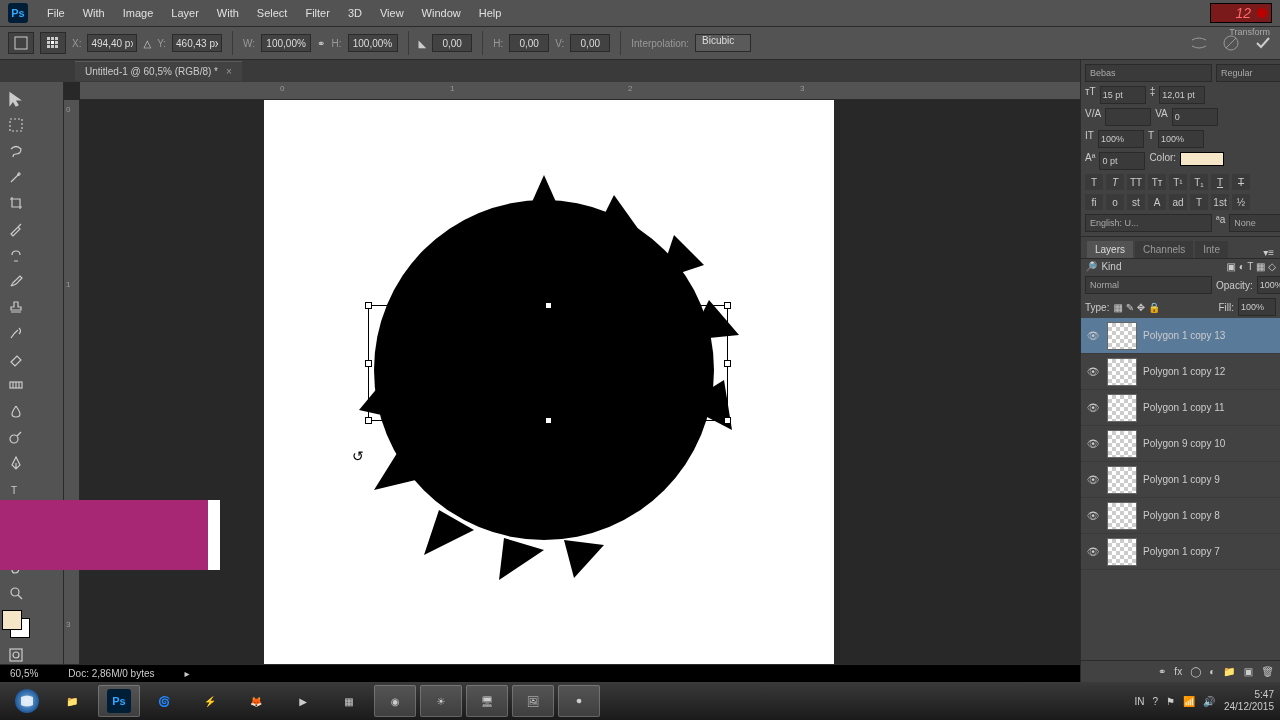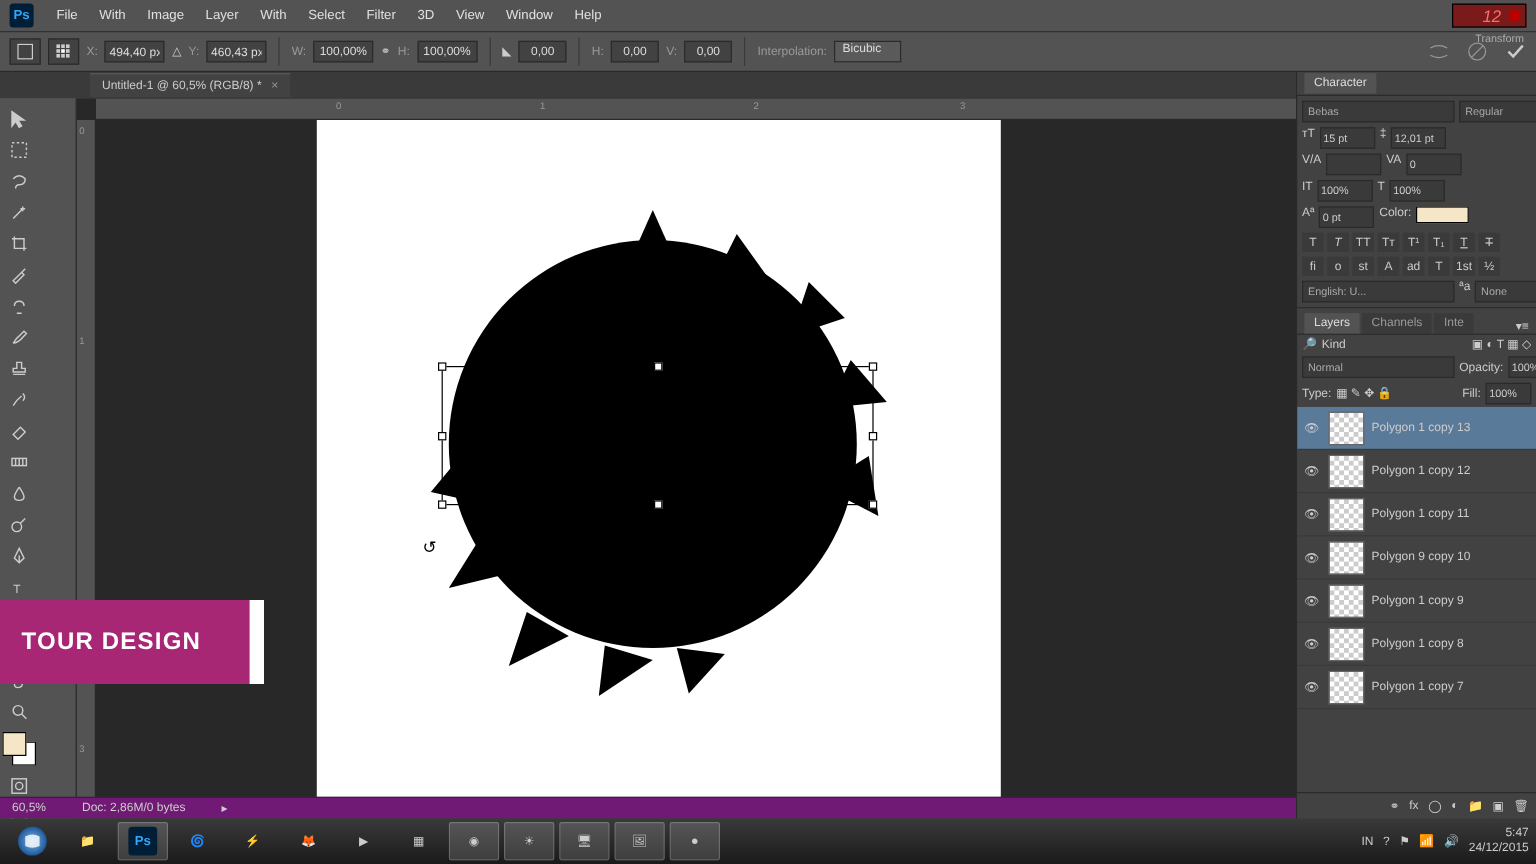--- a/index.html
+++ b/index.html
@@ -64,21 +64,21 @@
 .char-btn{width:18px;height:16px;background:#3a3a3a;display:flex;align-items:center;justify-content:center;font-size:10px;color:#ccc;cursor:pointer}
 .color-sw{width:44px;height:14px;background:#f5e6c8;border:1px solid #000}
 .layers-panel{flex:1;display:flex;flex-direction:column}
 .lrow{display:flex;align-items:center;gap:4px;padding:2px 4px;font-size:9px}
 .layer-list{flex:1;overflow-y:auto;background:#424242}
 .layer-item{display:flex;align-items:center;height:36px;border-bottom:1px solid #3a3a3a;padding:0 4px;gap:6px}
 .layer-item.sel{background:#5a7a9a}
 .eye{width:16px;display:flex;justify-content:center}
 .thumb{width:30px;height:28px;background:repeating-conic-gradient(#ccc 0 25%,#fff 0 50%) 0 0/8px 8px;border:1px solid #666}
 .layer-foot{height:22px;background:#424242;border-top:1px solid #2a2a2a;display:flex;align-items:center;justify-content:flex-end;gap:8px;padding:0 6px}
-.statusbar{position:absolute;bottom:38px;left:0;right:200px;height:18px;background:#701a75;display:flex;align-items:center;padding:0 10px;gap:30px;font-size:9px;color:#ccc;border-top:1px solid #2a2a2a}
+.statusbar{position:absolute;bottom:38px;left:0;right:200px;height:18px;background:#000000;display:flex;align-items:center;padding:0 10px;gap:30px;font-size:9px;color:#ccc;border-top:1px solid #2a2a2a}
 .taskbar{position:absolute;bottom:0;left:0;right:0;height:38px;background:linear-gradient(#3a3a3a,#1a1a1a);display:flex;align-items:center;padding:0 6px;gap:4px}
 .tb-icon{width:42px;height:32px;display:flex;align-items:center;justify-content:center;border-radius:2px;cursor:pointer}
 .tb-icon.active{background:rgba(255,255,255,0.15);box-shadow:inset 0 0 0 1px rgba(255,255,255,0.2)}
 .tb-right{margin-left:auto;display:flex;align-items:center;gap:8px;color:#fff;font-size:10px}
 .clock{text-align:right;line-height:1.2}
 .watermark{position:absolute;bottom:150px;left:0;width:220px;height:70px;background:#a82775;display:flex;flex-direction:column;justify-content:center;padding-left:18px;border-right:12px solid #fff}
 .watermark div{color:#fff;font-size:20px;font-weight:bold;letter-spacing:1px}
 .tri{font-size:9px;color:#ccc}
 .check{color:#ccc}
 svg.gear-shape{position:absolute}
@@ -510,23 +510,20 @@
       <div class="pi" style="background:#333">▶</div>
       <div class="pi">ℹ</div>
       <div class="pi">▦</div>
       <div class="pi">◐</div>
       <div class="pi">≡</div>
     </div>
   </div>
 </div>
 
 <div class="right-panels">
-  <div class="panel-head">
-      <span class="ptab active">Character</span>
-    </div>
   <div class="char-panel">
     <div class="char-row">
       <input class="char-sel" value="Bebas" style="">
       <input class="char-sel" style="flex: 0.7 1 0%;" value="Regular">
     </div>
     <div class="char-row">
       <span>тT</span>
         <input class="char-inp" value="15 pt" style="">
       <span>‡</span>
         <input class="char-inp" value="12,01 pt" style="">
@@ -654,21 +651,20 @@
   </div>
 </div>
 
 <div class="statusbar">
   <span>60,5%</span>
   <span>Doc: 2,86M/0 bytes</span>
   <span>▸</span>
 </div>
 
 <div class="watermark">
-  <div>TOUR DESIGN</div>
 </div>
 
 <div class="taskbar">
   <div class="tb-icon">
       <svg width="28" height="28">
         <circle cx="14" cy="14" r="12" fill="url(#g)"></circle>
         <defs>
           <radialGradient id="g">
             <stop offset="0" stop-color="#7db9e8"></stop>
             <stop offset="1" stop-color="#1e5799"></stop>

